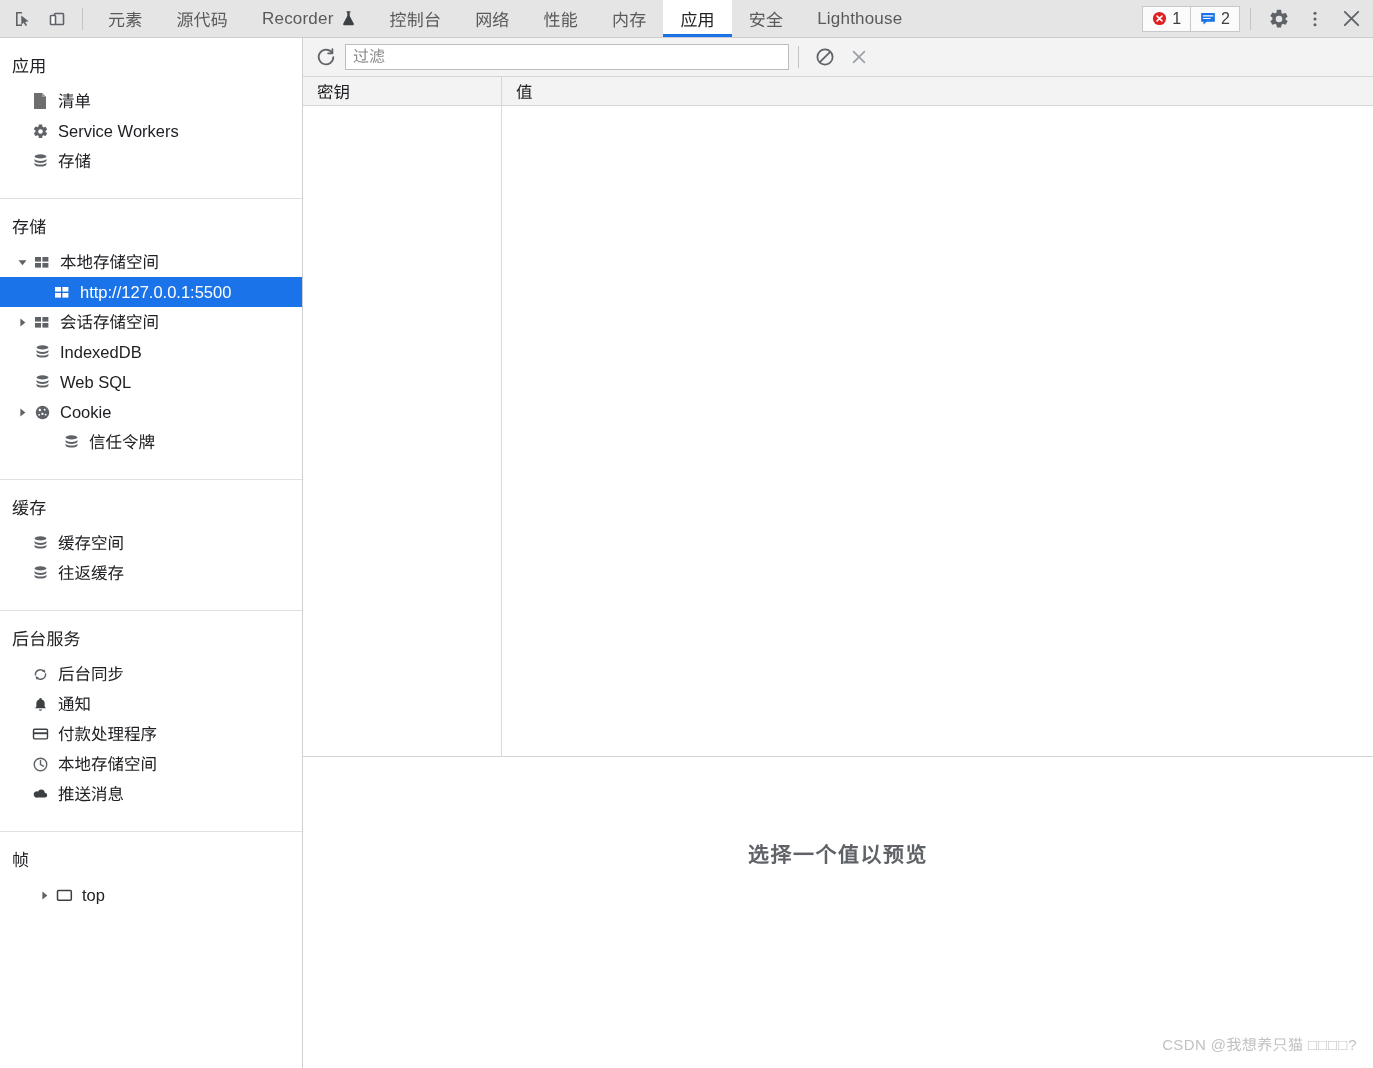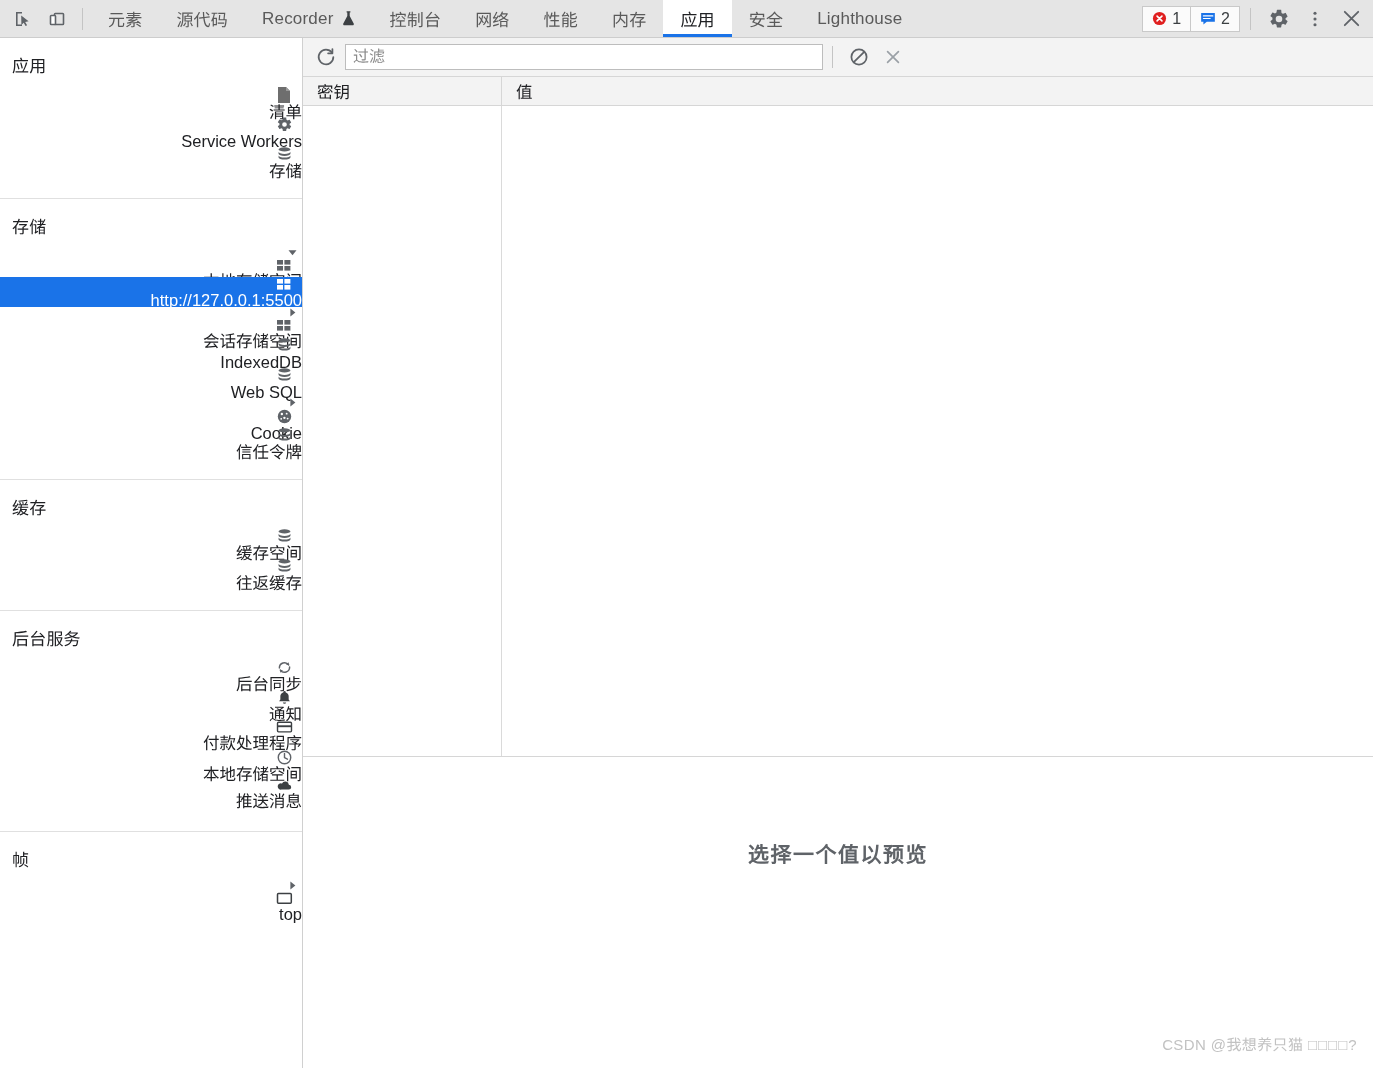--- a/index.html
+++ b/index.html
@@ -108,29 +108,28 @@
   }
   .side-section { padding-bottom: 0; }
   .side-section + .side-section { border-top: 1px solid #e0e0e0; }
   .side-title {
     font-size: 17px;
     color: #202124;
     padding: 14px 0 9px 12px;
     letter-spacing: 0.2px;
   }
   .side-item {
-    display: flex; align-items: flex-end;
+    display: flex; align-items: center;
     height: 30px;
     padding-left: 30px;
     font-size: 16.5px;
     color: #202124;
     cursor: pointer;
     position: relative;
     white-space: nowrap;
-    flex-direction: column;
   }
   .side-item .si-icon {
     width: 20px; min-width: 20px;
     display: inline-flex; align-items: center; justify-content: center;
     margin-right: 8px;
   }
   .side-item .si-label { line-height: 1; }
   .side-item.tree { padding-left: 12px; }
   .side-item.tree.child { padding-left: 52px; }
   .side-item .twisty {
@@ -159,21 +158,21 @@
     display: flex; align-items: center;
     padding: 0 6px;
   }
   .st-btn {
     width: 34px; height: 32px;
     display: flex; align-items: center; justify-content: center;
     cursor: pointer;
   }
   .filter-input {
     flex: 0 0 auto;
-    width: 478px;
+    width: 444px;
     height: 26px;
     margin: 0 6px 0 2px;
     border: 1px solid #bdbdbd;
     background: #ffffff;
     font-size: 16px;
     color: #6d28d9;
     padding: 0 7px;
     outline: none;
     font-family: inherit;
   }
@@ -570,21 +569,21 @@
             </svg>
           </span>
           <span class="si-label">推送消息</span>
         </div>
         <div class="pad-bottom-lg"></div>
       </div>
 
       <div class="side-section">
         <div class="side-title">帧</div>
 
-        <div class="side-item tree" style="padding-left:21px;">
+        <div class="side-item tree" style="padding-left:12px;margin-left:24px;">
           <span class="twisty">
             <svg width="11" height="11" viewBox="0 0 11 11">
                 <path d="M3.4 1.6 L8.4 5.5 L3.4 9.4 Z" fill="#5f6368"></path>
               </svg>
           </span>
           <span class="si-icon">
             <svg width="17" height="15" viewBox="0 0 18 15">
               <rect x="1.6" y="2.2" width="14.6" height="10.4" rx="1" fill="none" stroke="#3c4043" stroke-width="1.6"></rect>
             </svg>
           </span>

